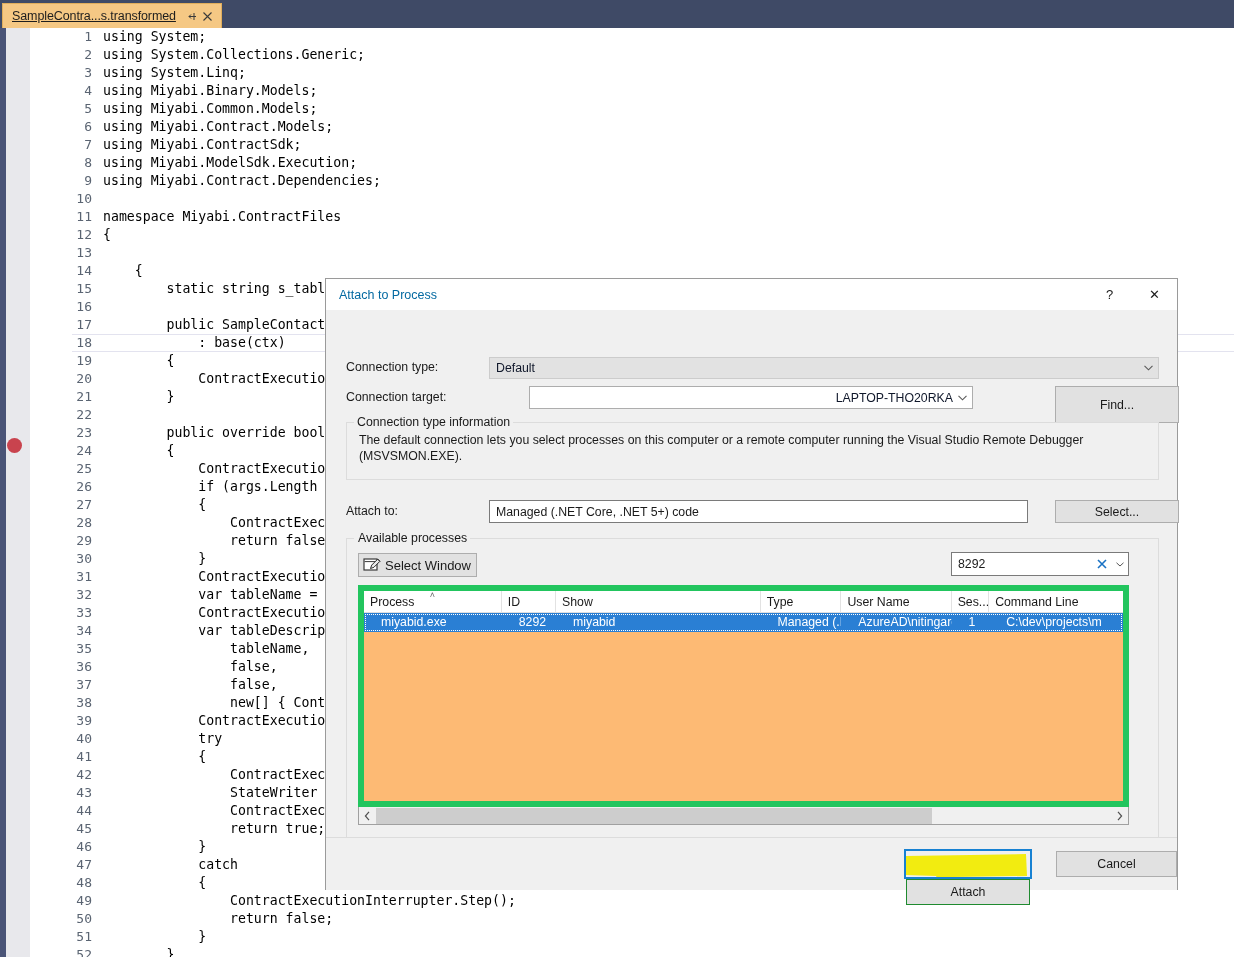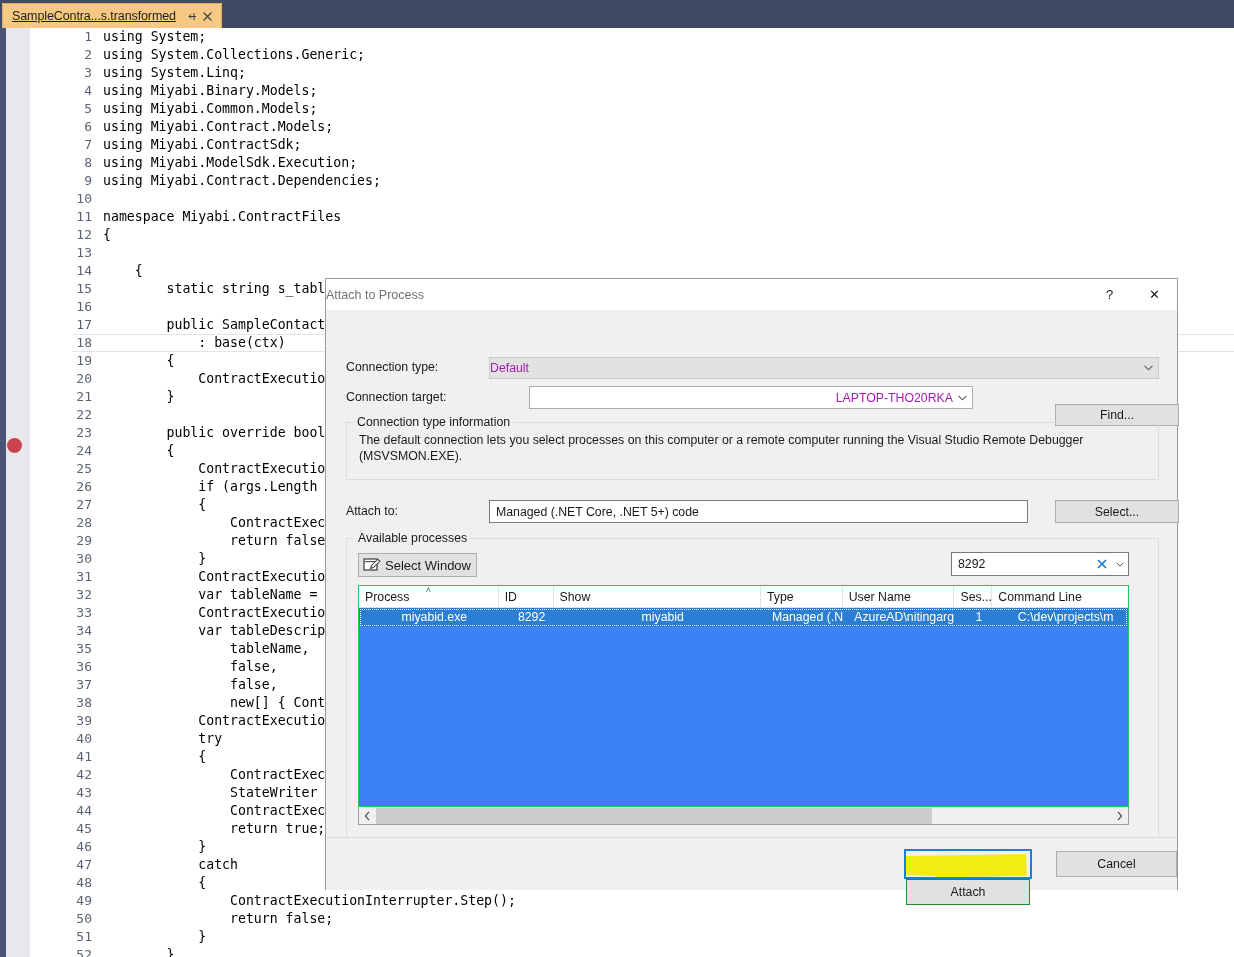--- a/index.html
+++ b/index.html
@@ -119,23 +119,23 @@
     font-size: 12.3px;
     color: #1a1a1a;
   }
   #dlg-titlebar {
     position: relative;
     height: 31px;
     background: #ffffff;
     display: flex; align-items: center;
   }
   #dlg-title {
-    margin-left: 0;
+    margin-left: 13px;
     font-size: 12.5px;
-    color: #737373;
+    color: #0369a1;
   }
   #dlg-titlebtns {
     position: absolute; right: 0; top: 0;
     height: 31px;
     display: flex; align-items: center;
   }
   .titlebtn {
     width: 45px; height: 31px;
     display: flex; align-items: center; justify-content: center;
     color: #1a1a1a;
@@ -163,22 +163,23 @@
     height: 22px;
     border: 1px solid #adadad;
     background: #ffffff;
     display: flex; align-items: center;
   }
   .combo.disabled {
     background: #e2e2e2;
     border-color: #cccccc;
   }
   .combo .val {
-    font-size: 12.3px;
-    color: #a21caf;
+    padding-left: 6px;
+    font-size: 12.3px;
+    color: #0f172a;
     flex: 1;
     white-space: nowrap;
     overflow: hidden;
   }
   .combo .chev {
     width: 19px; height: 20px;
     display: flex; align-items: center; justify-content: center;
     color: #4a4a4a;
   }
   #combo-conn-type { left: 143px; top: 0; width: 670px; }
@@ -193,22 +194,22 @@
   .btn {
     border: 1px solid #adadad;
     background: #e1e1e1;
     font-size: 12.3px;
     color: #1a1a1a;
     display: flex; align-items: center; justify-content: center;
     font-family: "Liberation Sans", sans-serif;
     cursor: default;
   }
   #btn-find {
-    position: absolute; left: 709px; top: 18px;
-    width: 124px; height: 22px;
+    position: absolute; left: 709px; top: 0;
+    width: 124px; height: 37px;
   }
 
   
   #grp-conninfo {
     position: absolute; left: 20px; top: 112px;
     width: 813px; height: 58px;
     border: 1px solid #dcdcdc;
   }
   #grp-conninfo-legend {
     position: absolute; left: 28px; top: 105px;
@@ -301,22 +302,22 @@
     width: 16px; height: 22px;
     display: flex; align-items: center; justify-content: center;
     color: #555;
     font-size: 8px;
   }
 
   
   #proc-table {
     position: absolute; left: 32px; top: 275px;
     width: 771px; height: 222px;
-    border: 1px solid #22c55e;
-    background: #3b82f6;
+    border: 6px solid #22c55e;
+    background: #fdba74;
     overflow: hidden;
   }
   #proc-head {
     display: flex;
     height: 22px;
     background: #ffffff;
     border-bottom: 1px solid #dfdfdf;
   }
   .th {
     position: relative;
@@ -346,24 +347,23 @@
   }
   .tr.selected {
     background: #2a7fd4;
     color: #ffffff;
     outline: 1px dotted #ffffff;
     outline-offset: -2px;
   }
   .td {
     height: 19px; line-height: 19px;
     font-size: 12.3px;
-    padding-left: 11px;
+    padding-left: 17px;
     white-space: nowrap;
     overflow: hidden;
-    text-align: center;
   }
 
   
   #proc-hscroll {
     position: absolute; left: 32px; top: 497px;
     width: 771px; height: 18px;
     background: #f0f0f0;
     border: 1px solid #a0a0a0;
     border-top: none;
     display: flex; align-items: center;

